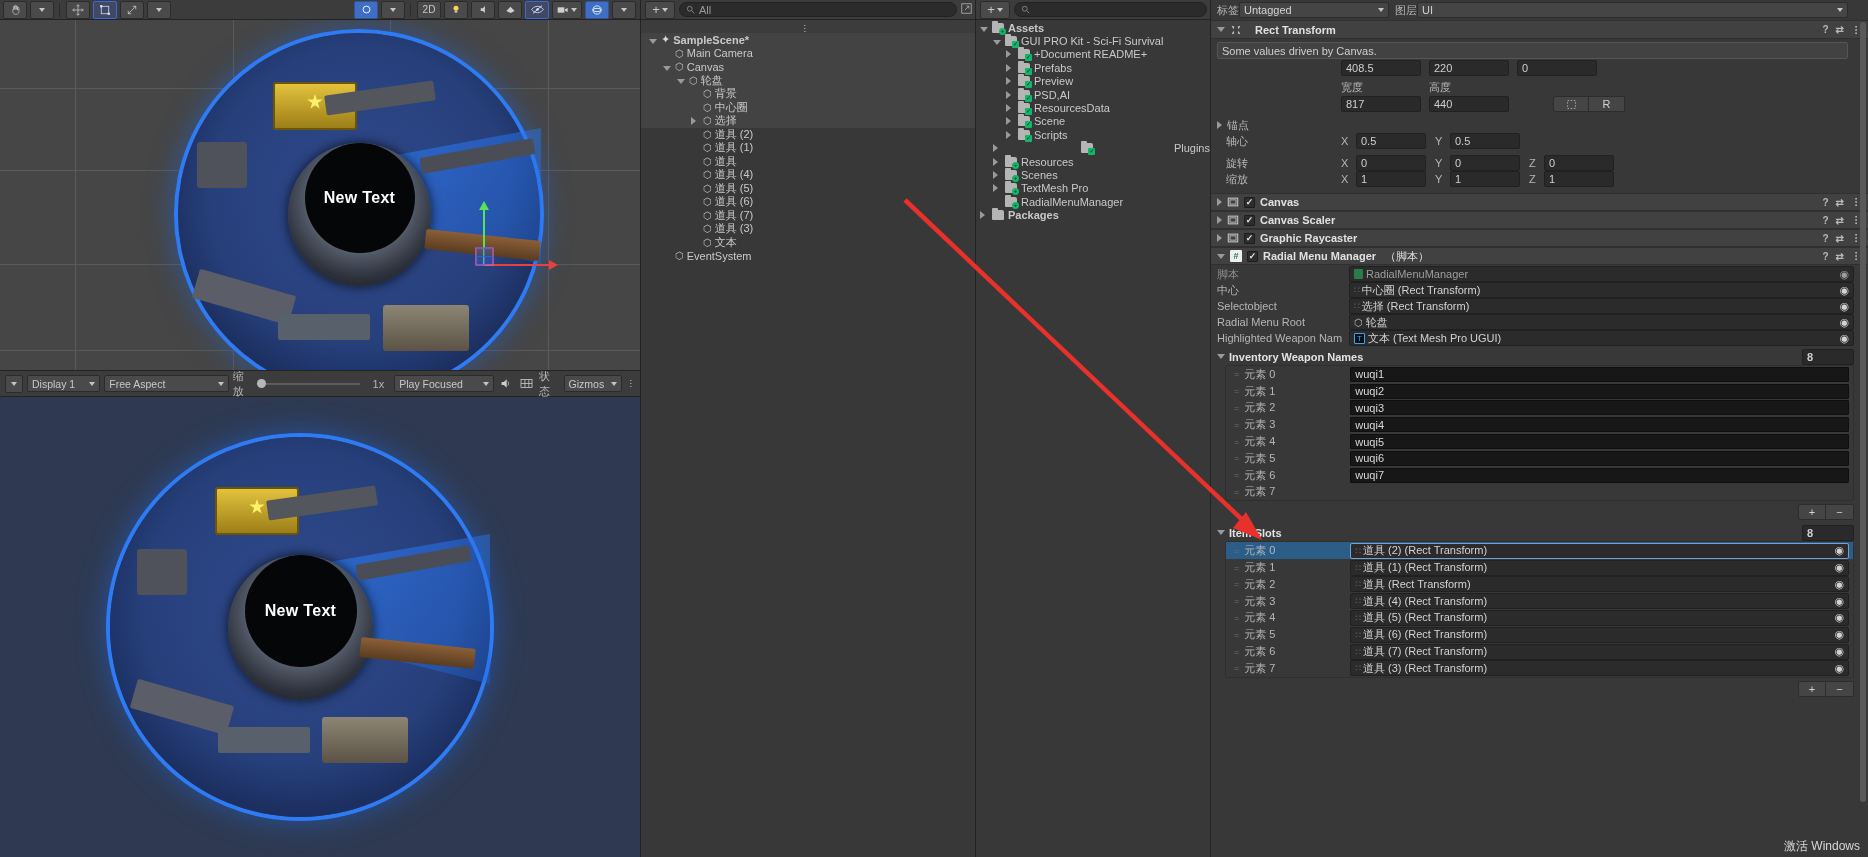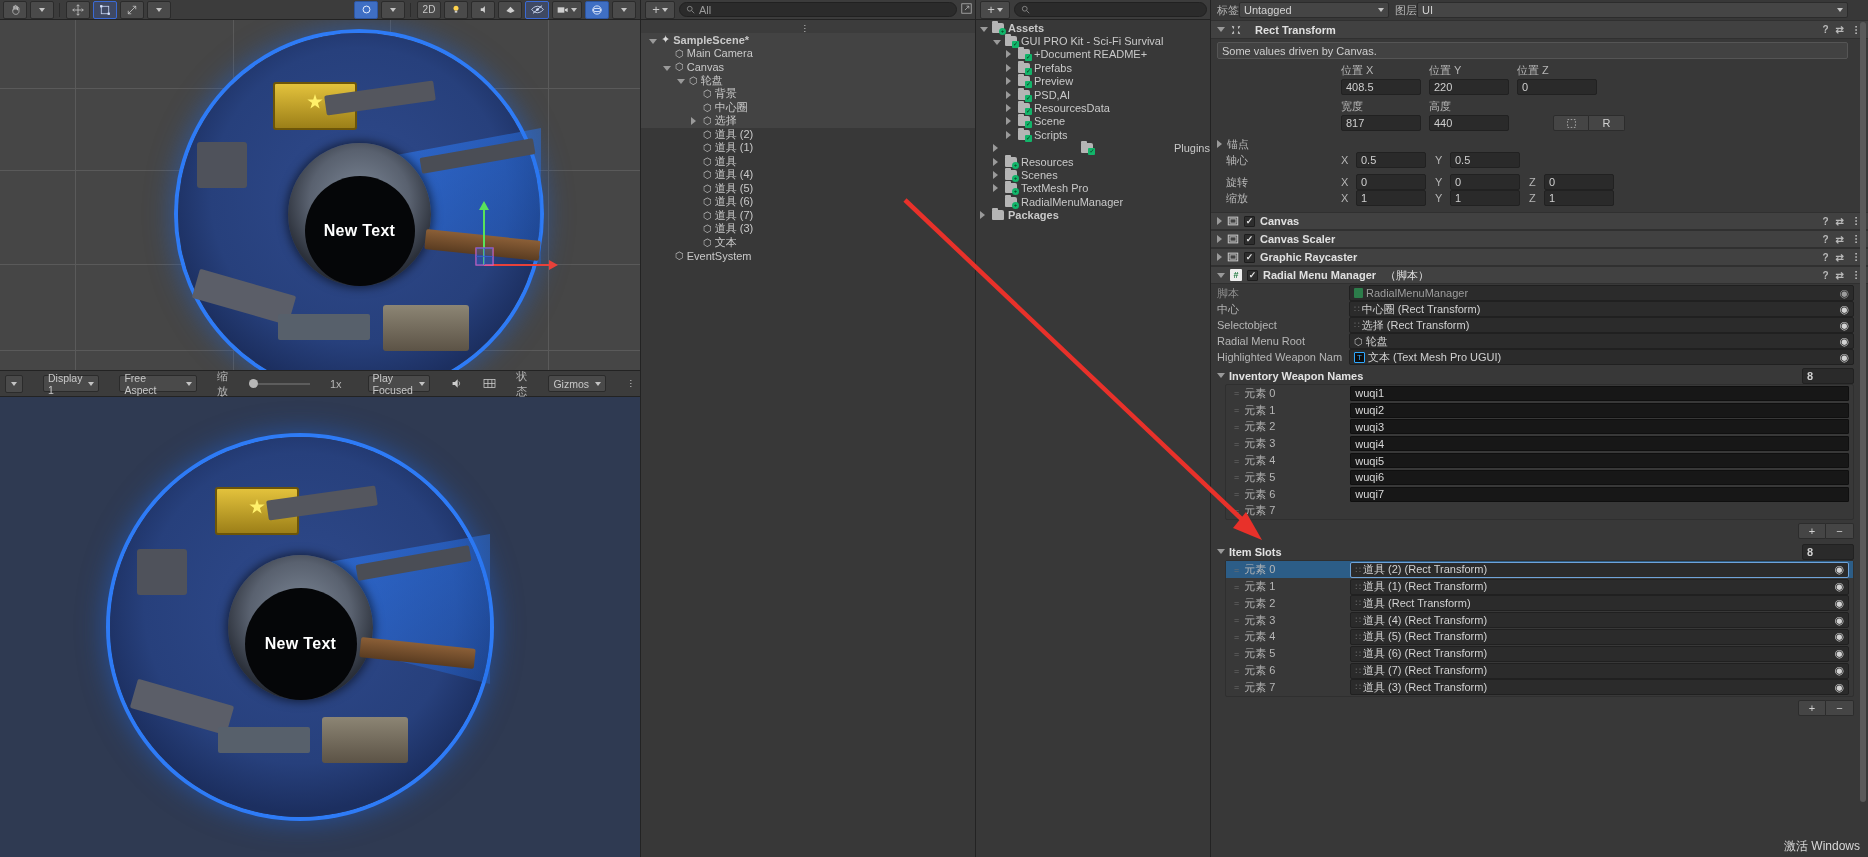--- a/index.html
+++ b/index.html
@@ -31,32 +31,32 @@
              border-right:1px solid #232323; }
 
   .sceneTop { height:20px; background:#3c3c3c; display:flex; align-items:center;
               justify-content:space-between; padding:0 2px; border-bottom:1px solid #232323;}
   .sceneView { position:relative; height:350px; background:#464646; overflow:hidden; }
   .gridv, .gridh { position:absolute; background:#5a5a5a; }
   .gridv { width:1px; top:0; bottom:0; }
   .gridh { height:1px; left:0; right:0; }
 
   .gameBar { height:27px; background:#3c3c3c; display:flex; align-items:center;
-             gap:20px; padding:0 4px; border-top:1px solid #232323; border-bottom:1px solid #232323; }
+             gap:4px; padding:0 4px; border-top:1px solid #232323; border-bottom:1px solid #232323; }
   .drop { height:17px; background:#4a4a4a; border:1px solid #2b2b2b; border-radius:2px;
           display:flex; align-items:center; padding:0 4px; gap:6px; color:#c8c8c8;
           font-size:10.5px; justify-content:space-between; }
   .gameView { flex:1; background:#2f3a52; position:relative; overflow:hidden; }
 
   
   .radial { position:absolute; border-radius:50%; }
   .ring-outer { background:radial-gradient(circle at 50% 45%, #2f4a8c 0%, #27407c 55%, #1c2f60 72%, #1b2c58 100%);
                 box-shadow:0 0 0 4px #2e7bf6, 0 0 26px 6px #1f63d880; }
   .ring-inner { background:radial-gradient(circle at 50% 40%, #7e8998 0%, #59616f 45%, #2c313b 70%, #101216 100%);
-                box-shadow:0 0 10px 2px #00000088; display:flex; align-items:flex-end; justify-content:center; }
+                box-shadow:0 0 10px 2px #00000088; display:flex; align-items:flex-start; justify-content:center; }
   .hub { border-radius:50%; background:#050608; display:flex;align-items:center;justify-content:center;
          color:#fff; font-weight:bold; letter-spacing:.3px; }
   .xhair { position:absolute; }
 
   
   .hier { width:335px; height:857px; background:#383838; border-right:1px solid #232323;
           display:flex; flex-direction:column; }
   .hrow { height:13.5px; display:flex; align-items:center; gap:3px; padding-left:4px;
           font-size:11px; color:#c9c9c9; white-space:nowrap; }
   .hrow.hl { background:#434343; }
@@ -579,25 +579,20 @@
         <span>⇄</span>
         <span style="writing-mode:vertical-rl;">⋯</span>
       </span>
     </div>
 
     <div class="ispad" style="padding-top:3px;">
       <div class="fld" style="height:17px;margin-right:14px;background:#424242;border-color:#555;">
         <span>Some values driven by Canvas.</span>
       </div>
 
-      <div style="display:flex;gap:8px;margin-top:4px;padding-left:124px;">
-        <span class="lbl" style="width:80px;">位置 X</span>
-        <span class="lbl" style="width:80px;">位置 Y</span>
-        <span class="lbl" style="width:80px;">位置 Z</span>
-      </div>
       <div style="display:flex;gap:8px;margin-top:1px;padding-left:124px;">
         <div class="fld" style="width:80px;">
             <span>408.5</span>
           </div>
         <div class="fld" style="width:80px;">
             <span>220</span>
           </div>
         <div class="fld" style="width:80px;">
             <span>0</span>
           </div>

